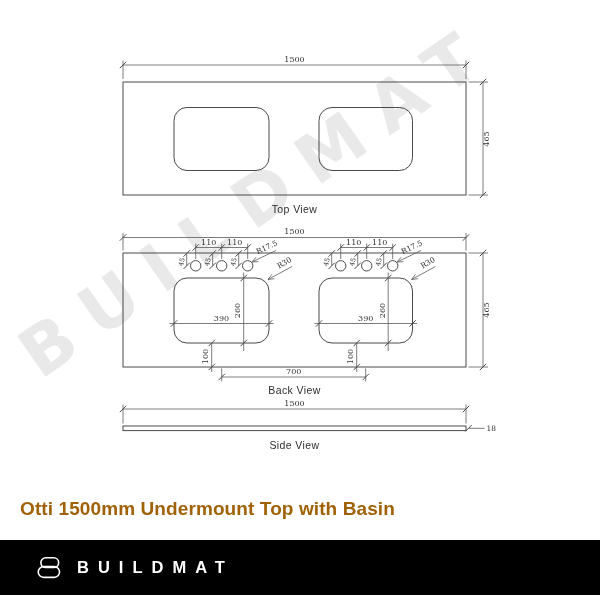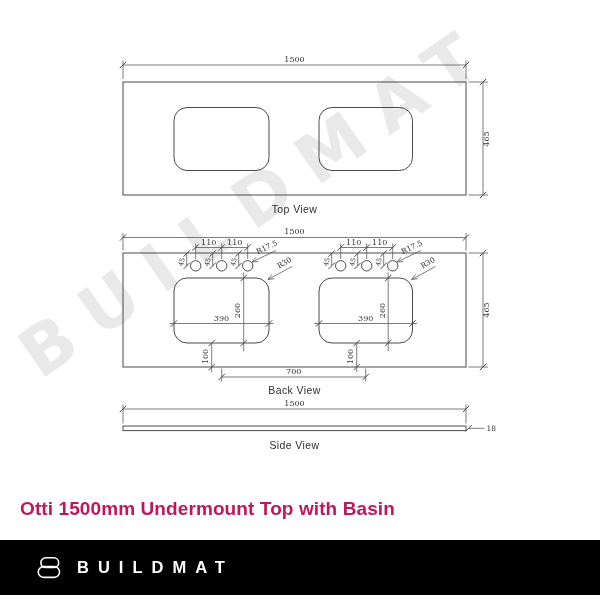--- a/index.html
+++ b/index.html
@@ -10,21 +10,21 @@
              font-family:"DejaVu Sans",sans-serif;font-weight:bold;
              font-size:68px;letter-spacing:21px;color:#e9e9e9;z-index:0;}
   svg.drawing{position:absolute;left:0;top:0;z-index:1;}
   .geo{stroke:#4a4a4a;stroke-width:1;fill:none;}
   .thin{stroke:#5a5a5a;stroke-width:0.8;fill:none;}
   text{fill:#333;font-family:"DejaVu Serif",serif;font-size:8px;}
   text.small{font-size:6.5px;}
   text.rad{font-size:7.5px;}
   text.vlabel{font-family:"Liberation Sans",sans-serif;font-size:10.5px;fill:#2e2e2e;letter-spacing:0.4px;}
   .title{position:absolute;left:20px;top:498px;z-index:2;margin:0;
-         font-size:19px;font-weight:700;color:#be185d;letter-spacing:0.1px;}
+         font-size:19px;font-weight:700;color:#a16207;letter-spacing:0.1px;}
   .footer{position:absolute;left:0;top:540px;width:600px;height:55px;background:#000;z-index:3;
           display:flex;align-items:center;justify-content:space-between;
           padding:0 28px 0 32px;box-sizing:border-box;}
   .brand{display:flex;align-items:center;gap:13px;}
   .bm-text{color:#fff;font-weight:700;font-size:16.5px;letter-spacing:9px;}
   .otti{display:flex;flex-direction:column;align-items:center;line-height:1;}
   .otti-text{font-family:"Liberation Sans",sans-serif;font-weight:800;font-size:27px;fill:#fff;letter-spacing:-1px;}
   .otti-sub{color:#fff;font-size:7.5px;letter-spacing:2.6px;margin-top:1px;}
 </style>
 </head>

